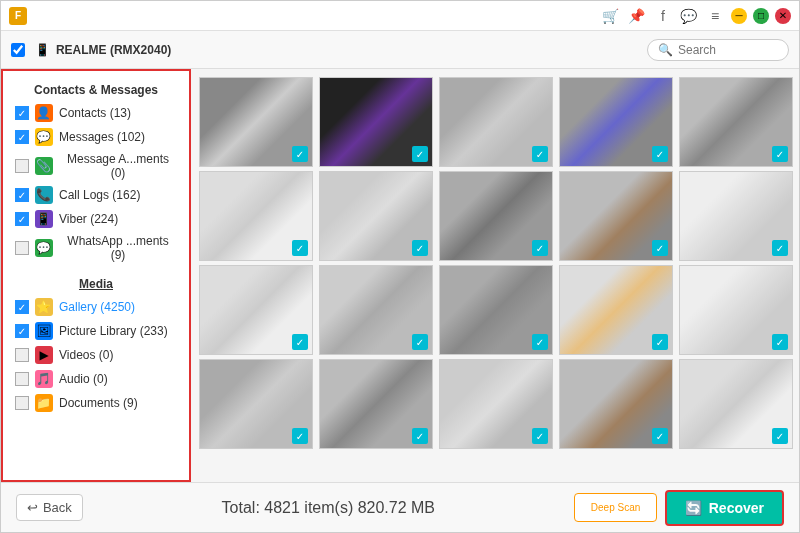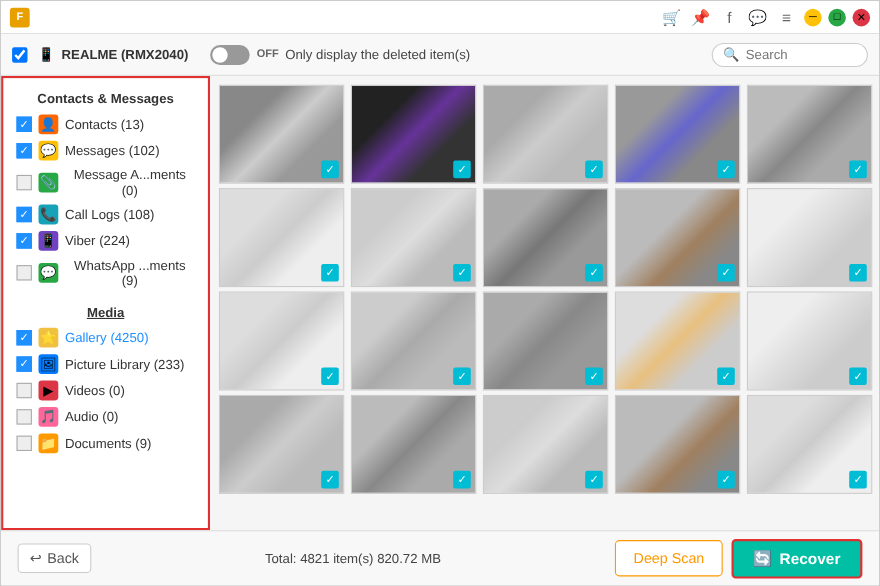--- a/index.html
+++ b/index.html
@@ -76,22 +76,22 @@
     .thumb-10 { background: linear-gradient(135deg, #eee 30%, #ddd 50%, #ccc 70%); }
     .thumb-11 { background: linear-gradient(135deg, #ddd 30%, #ccc 50%, #eee 70%); }
     .thumb-12 { background: linear-gradient(135deg, #ccc 30%, #aaa 50%, #bbb 70%); }
     .thumb-13 { background: linear-gradient(135deg, #aaa 30%, #888 50%, #999 70%); }
     .thumb-14 { background: linear-gradient(135deg, #ddd 30%, #e8c080 50%, #ccc 70%); }
     .thumb-15 { background: linear-gradient(135deg, #eee 30%, #ddd 50%, #ccc 70%); }
 
     
     .bottom-bar { height: 50px; background: #f8f8f8; border-top: 1px solid #ddd; display: flex; align-items: center; padding: 0 15px; }
     .back-btn { display: flex; align-items: center; gap: 5px; color: #555; cursor: pointer; font-size: 13px; padding: 5px 10px; border: 1px solid #ccc; border-radius: 4px; background: white; }
-    .status-text { margin: 0 auto; text-align: center; font-size: 12px; color: #444; }
-    .deep-scan-btn { padding: 8px 16px; background: white; border: 1px solid #ff9900; color: #ff9900; border-radius: 4px; cursor: pointer; font-size: 13px; margin-right: 8px; }
+    .status-text { margin: 0 auto; text-align: center; font-size: 16px; color: #444; }
+    .deep-scan-btn { padding: 8px 16px; background: white; border: 1px solid #ff9900; color: #ff9900; border-radius: 4px; cursor: pointer; font-size: 10px; margin-right: 8px; }
     .recover-btn { padding: 8px 18px; background: #00bfa5; border: 2px solid #e03030; color: white; border-radius: 4px; cursor: pointer; font-size: 14px; font-weight: bold; display: flex; align-items: center; gap: 6px; }
   </style>
 </head>
 <body>
 
 <div class="window">
 
   <div class="title-bar">
     <div class="title-left">
       <div class="title-logo">F</div>
@@ -107,27 +107,20 @@
       <div class="win-btn win-close">✕</div>
     </div>
   </div>
 
   <div class="toolbar">
     <input type="checkbox" checked="" style="width: 14px; height: 14px;">
     <div class="device-info">
       <span>📱</span>
       <span>REALME (RMX2040)</span>
     </div>
-    <div class="toggle-area">
-      <div class="toggle toggle-off">
-        <div class="toggle-knob"></div>
-      </div>
-      <span class="toggle-label">OFF</span>
-      <span class="toggle-text">Only display the deleted item(s)</span>
-    </div>
     <div class="search-box">
       <span>🔍</span>
       <input type="text" placeholder="Search" style="">
     </div>
   </div>
 
   <div class="main-content">
 
     <div class="sidebar">
       <div class="sidebar-section-title">Contacts &amp; Messages</div>
@@ -143,21 +136,21 @@
         <span class="item-label">Messages (102)</span>
       </div>
       <div class="sidebar-item">
         <div class="checkbox partial"></div>
         <div class="item-icon icon-green">📎</div>
         <span class="item-label">Message A...ments (0)</span>
       </div>
       <div class="sidebar-item">
         <div class="checkbox checked"></div>
         <div class="item-icon icon-teal">📞</div>
-        <span class="item-label">Call Logs (108)</span>
+        <span class="item-label">Call Logs (162)</span>
       </div>
       <div class="sidebar-item">
         <div class="checkbox checked"></div>
         <div class="item-icon icon-purple">📱</div>
         <span class="item-label">Viber (224)</span>
       </div>
       <div class="sidebar-item">
         <div class="checkbox partial"></div>
         <div class="item-icon icon-green">💬</div>
         <span class="item-label">WhatsApp ...ments (9)</span>

